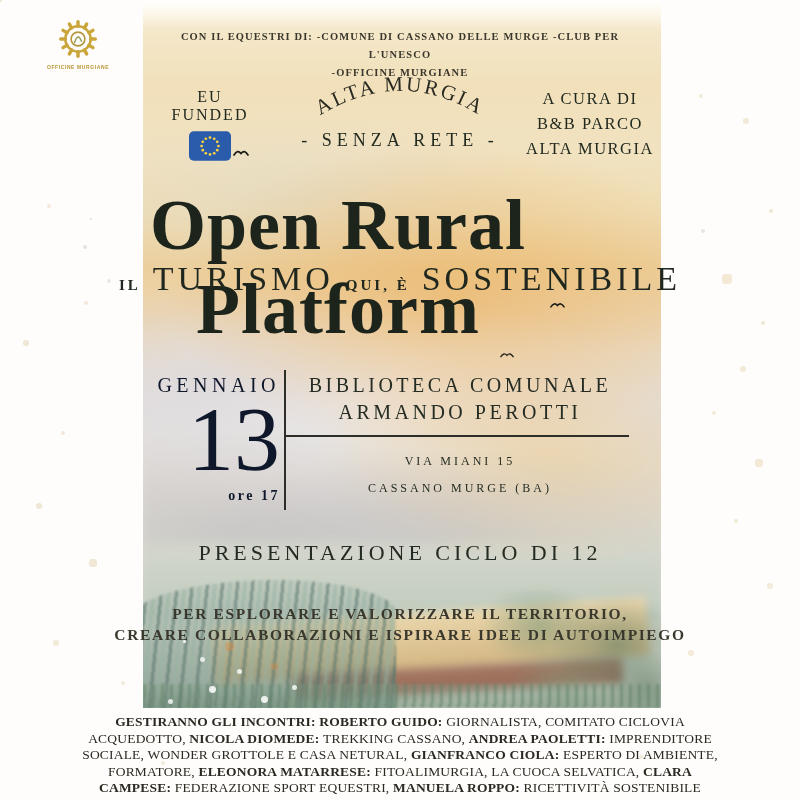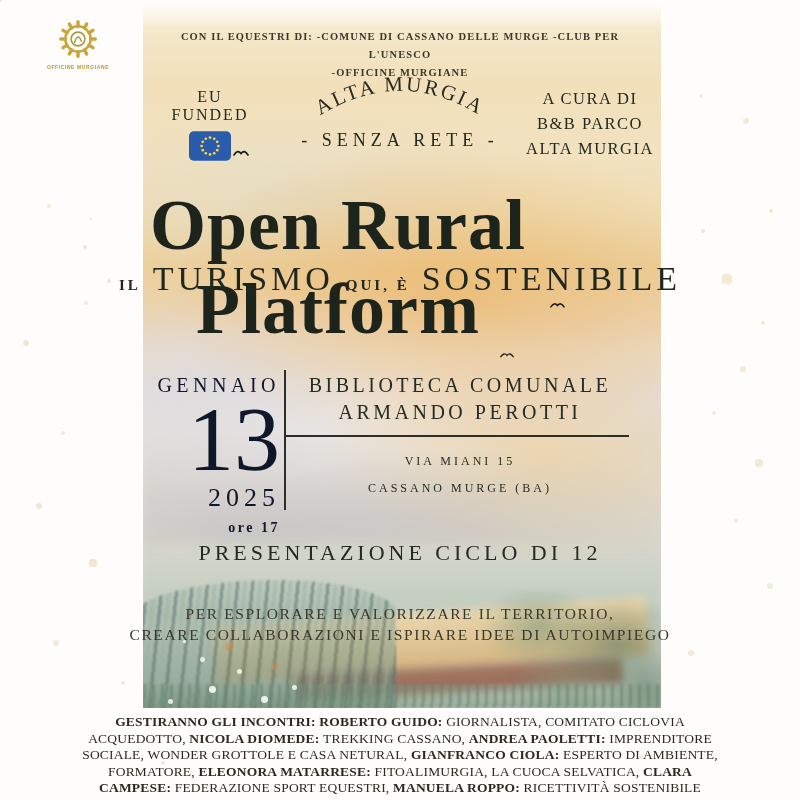--- a/index.html
+++ b/index.html
@@ -128,21 +128,21 @@
   .divider-h{left:284px;top:435px;width:345px;height:2px;background:#2e2e28;}
 
   .venue{left:294px;top:372px;width:332px;text-align:center;font-size:20px;
     letter-spacing:3.5px;line-height:27px;color:#252c23;}
   .address{left:294px;top:448px;width:332px;text-align:center;font-size:12px;
     letter-spacing:3px;line-height:27px;color:#252c23;}
 
   
   .presentation{left:0;top:538px;width:800px;text-align:center;font-size:22px;
     letter-spacing:4px;line-height:30px;color:#242b22;}
-  .tagline{left:0;top:603px;width:800px;text-align:center;font-size:15.5px;font-weight:normal;
+  .tagline{left:0;top:603px;width:800px;text-align:center;font-size:15.5px;font-weight:bold;
     letter-spacing:1.6px;line-height:21px;color:var(--ink-soft);}
 
   
   .speakers{left:78px;top:714px;width:644px;text-align:center;font-size:13.5px;
     line-height:16.5px;letter-spacing:.2px;color:#2b2922;}
   .seg-bold{font-weight:bold;}
 </style>
 </head>
 <body>
 
@@ -245,21 +245,20 @@
 <div class="abs subtitle">
   <span class="sub-small">IL</span><span class="gap"></span>
   <span class="sub-big">TURISMO</span><span class="gap"></span>
   <span class="sub-small">QUI, È</span><span class="gap"></span>
   <span class="sub-big">SOSTENIBILE</span>
 </div>
 
 <div class="abs date-block">
   <div class="month">GENNAIO</div>
   <div class="day">13</div>
-  <div class="year">2025</div>
   <div class="time">ore 17</div>
 </div>
 
 <div class="abs divider-v"></div>
 <div class="abs divider-h"></div>
 
 <div class="abs venue">
   <div>BIBLIOTECA COMUNALE</div>
   <div>ARMANDO PEROTTI</div>
 </div>

